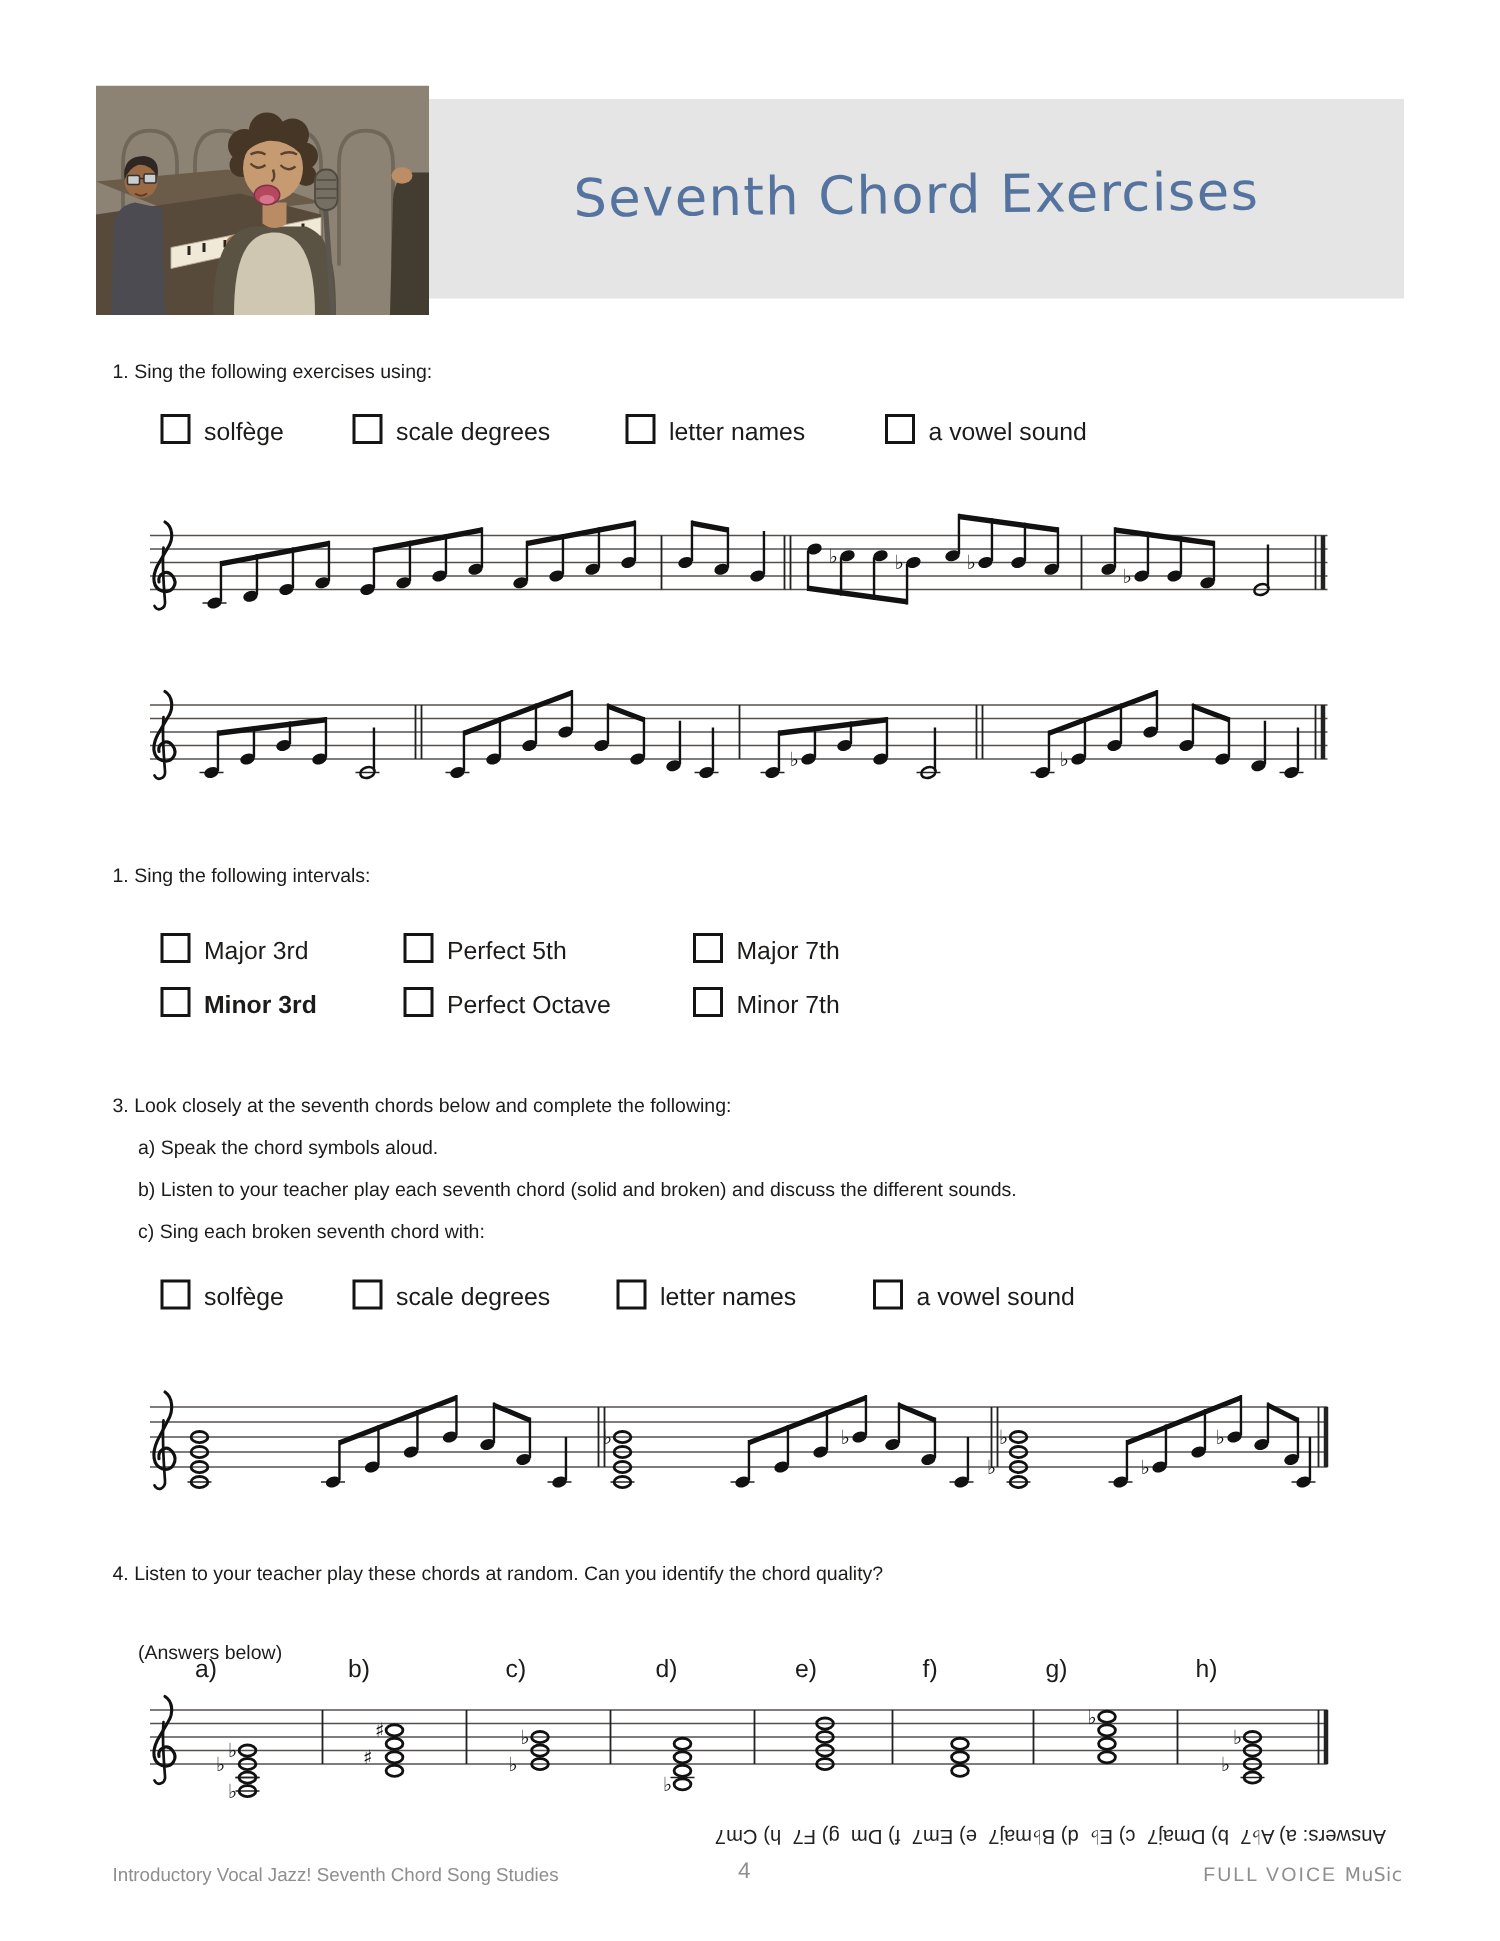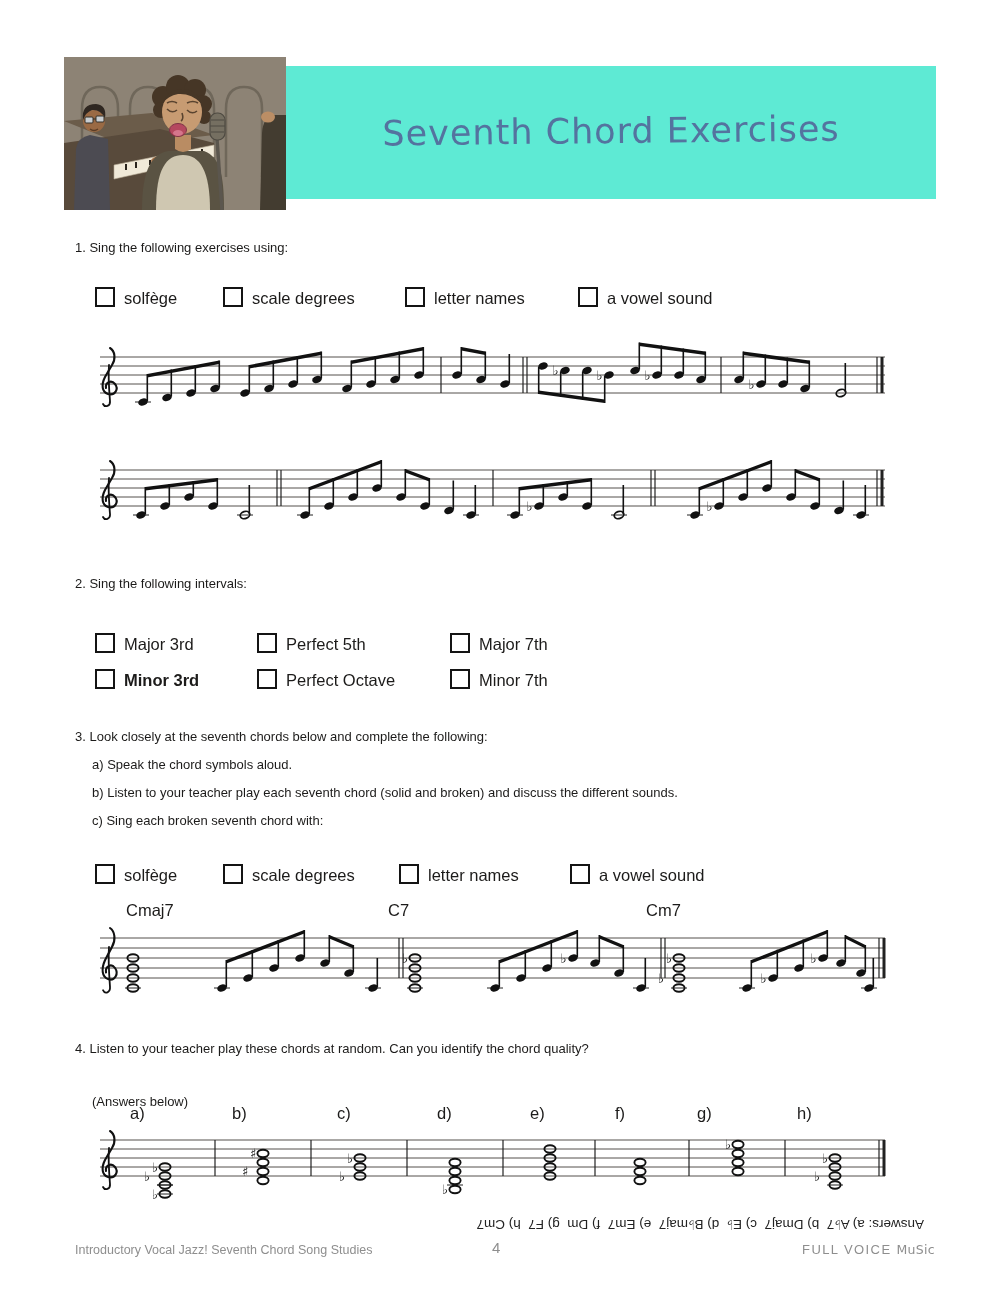--- a/index.html
+++ b/index.html
@@ -1,24 +1,24 @@
 <!DOCTYPE html>
 <html><head>
 <meta charset="utf-8">
 <style>
   html,body{margin:0;padding:0;background:#fff;}
   .page{position:relative;width:1000px;height:1294px;background:#ffffff;
         font-family:"Liberation Sans",sans-serif;color:#1c1b1a;overflow:hidden;}
-  .banner{position:absolute;left:286px;top:66px;width:650px;height:133px;background:#5eead4;}
+  .banner{position:absolute;left:286px;top:66px;width:650px;height:133px;background:#e5e5e5;}
   .banner h1{margin:0;text-align:center;line-height:130px;font-family:"DejaVu Sans",sans-serif;
              font-size:35px;font-weight:400;color:#54739f;letter-spacing:1px;transform:rotate(-0.6deg);}
   .illus{position:absolute;left:64px;top:57px;width:222px;height:153px;}
   .htext{position:absolute;font-size:13px;white-space:nowrap;}
   .optrow{position:absolute;left:0;width:1000px;height:26px;}
-  .opt{position:absolute;top:15px;font-size:16.5px;white-space:nowrap;}
+  .opt{position:absolute;top:4px;font-size:16.5px;white-space:nowrap;margin-left:12px;}
   .opt .cb{display:inline-block;width:16px;height:16px;border:2.6px solid #141414;background:#fff;
            vertical-align:-3px;margin-right:9px;}
   .labelrow{position:absolute;left:0;width:1000px;height:22px;}
   .labelrow .lbl{position:absolute;top:0;font-size:16.5px;white-space:nowrap;}
   .staff{position:absolute;}
   .answers{position:absolute;left:486px;top:1217px;width:438px;text-align:center;font-size:13.5px;
            color:#222;transform:rotate(180deg);white-space:pre;}
   .footer-left{position:absolute;left:75px;top:1243px;font-size:12.5px;color:#8e8e8e;text-align:right;}
   .page-num{position:absolute;left:492px;top:1239px;font-size:15px;color:#8e8e8e;}
   .brand{position:absolute;right:65px;top:1242px;font-size:13px;color:#8e8e8e;letter-spacing:1.4px;}
@@ -269,21 +269,21 @@
       <polygon points="700.3,24 724.3,33 724.3,36.6 700.3,27.6" fill="#111"></polygon>
       <ellipse cx="744" cy="65.5" rx="4.9" ry="3.5" fill="#111" transform="rotate(-18 744 65.5)"></ellipse>
       <line x1="748.3" y1="64.5" x2="748.3" y2="35.5" stroke="#111" stroke-width="1.6"></line>
       <line x1="758" y1="70" x2="774" y2="70" stroke="#222" stroke-width="1"></line>
       <ellipse cx="766" cy="70" rx="4.9" ry="3.5" fill="#111" transform="rotate(-18 766 70)"></ellipse>
       <line x1="770.3" y1="69" x2="770.3" y2="40" stroke="#111" stroke-width="1.6"></line>
       <line x1="782" y1="25" x2="782" y2="61" stroke="#222" stroke-width="1.2"></line>
       <line x1="787" y1="25" x2="787" y2="61" stroke="#222" stroke-width="3"></line>
     </svg>
 
-  <div class="htext" style="left:75px;top:576px;">2. Sing the following intervals:</div>
+  <div class="htext" style="left:75px;top:576px;">1. Sing the following intervals:</div>
   <div class="optrow" style="top:618px;">
       <span class="opt" style="left: 95px;"><span class="cb"></span><span>Major 3rd</span></span>
       <span class="opt" style="left: 257px;"><span class="cb"></span><span>Perfect 5th</span></span>
       <span class="opt" style="left: 450px;"><span class="cb"></span><span>Major 7th</span></span>
     </div>
   <div class="optrow" style="top:654px;">
       <span class="opt" style="left: 95px; font-weight: bold;"><span class="cb"></span><span>Minor 3rd</span></span>
       <span class="opt" style="left: 257px;"><span class="cb"></span><span>Perfect Octave</span></span>
       <span class="opt" style="left: 450px; text-align: right;"><span class="cb"></span><span>Minor 7th</span></span>
     </div>
@@ -292,25 +292,20 @@
   <div class="htext" style="left:92px;top:757px;">a) Speak the chord symbols aloud.</div>
   <div class="htext" style="left:92px;top:785px;">b) Listen to your teacher play each seventh chord (solid and broken) and discuss the different sounds.</div>
   <div class="htext" style="left:92px;top:813px;">c) Sing each broken seventh chord with:</div>
   <div class="optrow" style="top:849px;">
       <span class="opt" style="left: 95px;"><span class="cb"></span><span>solfège</span></span>
       <span class="opt" style="left: 223px;"><span class="cb"></span><span>scale degrees</span></span>
       <span class="opt" style="left: 399px;"><span class="cb"></span><span>letter names</span></span>
       <span class="opt" style="left: 570px;"><span class="cb"></span><span>a vowel sound</span></span>
     </div>
 
-  <div class="labelrow" style="top:901px;">
-      <span class="lbl" style="left: 126px;">Cmaj7</span>
-      <span class="lbl" style="left: 388px;">C7</span>
-      <span class="lbl" style="left: 646px;">Cm7</span>
-    </div>
   <svg class="staff" style="left:95px;top:915px;" width="795" height="100">
       <line x1="5" y1="23" x2="790" y2="23" stroke="#55504c" stroke-width="1"></line>
       <line x1="5" y1="33" x2="790" y2="33" stroke="#55504c" stroke-width="1"></line>
       <line x1="5" y1="43" x2="790" y2="43" stroke="#55504c" stroke-width="1"></line>
       <line x1="5" y1="53" x2="790" y2="53" stroke="#55504c" stroke-width="1"></line>
       <line x1="5" y1="63" x2="790" y2="63" stroke="#55504c" stroke-width="1"></line>
       <path d="M 15 13 C 20 16.333333333333332 21 25.22222222222222 17 31.88888888888889 L 10 45.22222222222222 C 6 54.111111111111114 7 61.88888888888889 13 64.11111111111111 C 20 66.33333333333334 24 58.55555555555556 20 53 C 16 47.44444444444444 10 51.888888888888886 11 57.44444444444444" fill="none" stroke="#111" stroke-width="2.1" stroke-linecap="round"></path>
       <path d="M 14 31.88888888888889 C 13 45.22222222222222 14 58.55555555555556 15 71.88888888888889 C 15.5 77.44444444444446 10 79.66666666666667 8 75.22222222222223" fill="none" stroke="#111" stroke-width="1.8" stroke-linecap="round"></path>
       <line x1="30" y1="73" x2="46" y2="73" stroke="#222" stroke-width="1"></line>
       <ellipse cx="38" cy="73" rx="5.6" ry="3.7" fill="none" stroke="#111" stroke-width="1.9"></ellipse>

